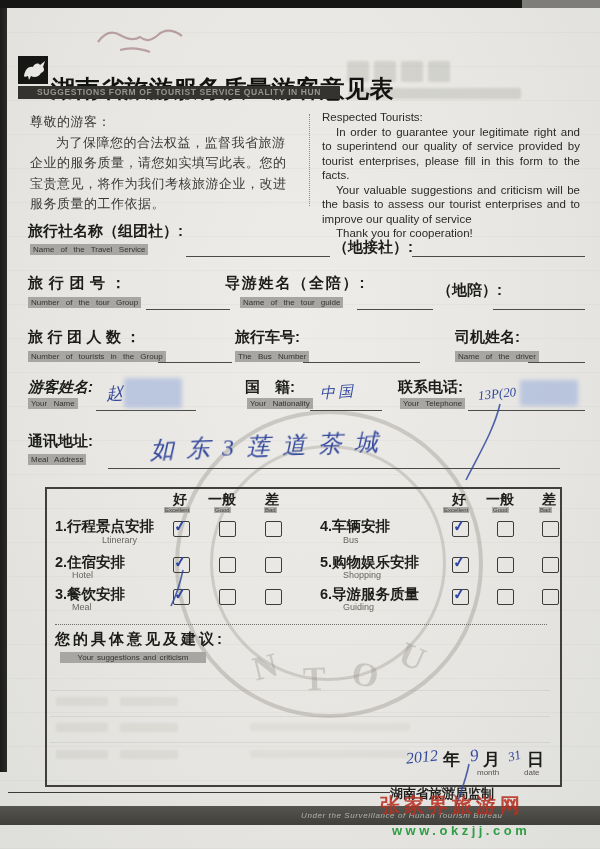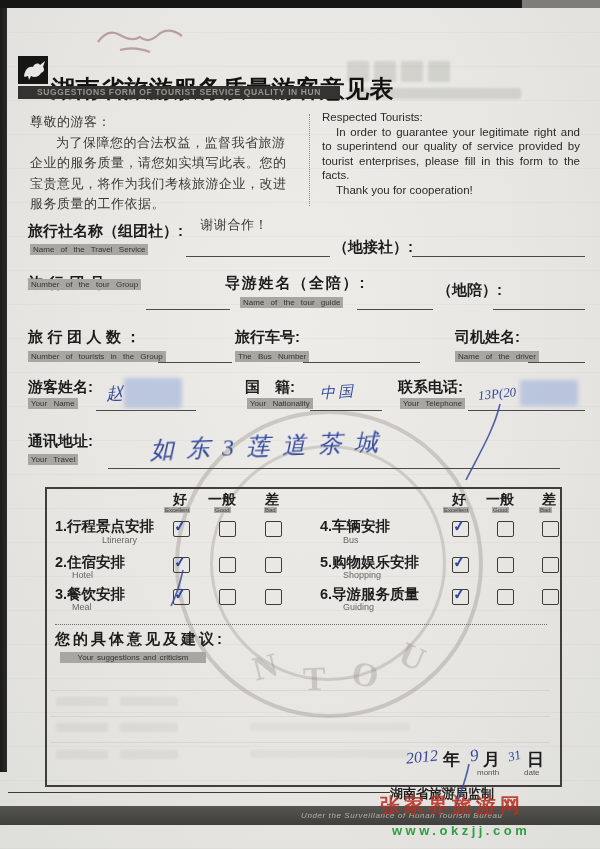--- a/index.html
+++ b/index.html
@@ -72,71 +72,71 @@
     <g stroke="#34499e" stroke-width="1.6" fill="none" opacity=".85">
       <path d="M500,404 C494,430 478,456 466,480"></path>
       <path d="M469,764 C466,780 460,794 456,806"></path>
       <path d="M183,570 C180,584 176,596 171,606"></path>
     </g>
   </svg>
 
   <div class="intro-zh">
     <div>尊敬的游客：</div>
     <p>为了保障您的合法权益，监督我省旅游企业的服务质量，请您如实填写此表。您的宝贵意见，将作为我们考核旅游企业，改进服务质量的工作依据。</p>
-    <div style="text-align:right;padding-right:30px;">谢谢合作！</div>
   </div>
   <div class="abs" style="left:309px;top:114px;height:92px;border-left:1.5px dotted #8a8984;z-index:2;"></div>
   <div class="intro-en">
     <div>Respected Tourists:</div>
     <p>In order to guarantee your legitimate right and to superintend our quality of service provided by tourist enterprises, please fill in this form to the facts.</p>
+    <p>Your valuable suggestions and criticism will be the basis to assess our tourist enterprises and to improve our quality of service</p>
     <p>Thank you for cooperation!</p>
   </div>
 
   <div class="flabel" style="left:28px;top:222px;">旅行社名称（组团社）:</div>
   <div class="chip" style="left:30px;top:244px;">Name of the Travel Service</div>
   <div class="uline" style="left:186px;top:256px;width:144px;"></div>
   <div class="flabel" style="left:333px;top:238px;">（地接社）:</div>
   <div class="uline" style="left:412px;top:256px;width:173px;"></div>
 
   <div class="flabel" style="left:28px;top:274px;letter-spacing:.38em;">旅行团号：</div>
-  <div class="chip" style="left:28px;top:279px;">Number of the tour Group</div>
+  <div class="chip" style="left:28px;top:297px;">Number of the tour Group</div>
   <div class="uline" style="left:146px;top:309px;width:84px;"></div>
   <div class="flabel" style="left:225px;top:274px;letter-spacing:.12em;">导游姓名（全陪）:</div>
   <div class="chip" style="left:240px;top:297px;">Name of the tour guide</div>
   <div class="uline" style="left:357px;top:309px;width:76px;"></div>
   <div class="flabel" style="left:437px;top:281px;">（地陪）:</div>
   <div class="uline" style="left:493px;top:309px;width:92px;"></div>
 
   <div class="flabel" style="left:28px;top:328px;letter-spacing:.3em;">旅行团人数：</div>
   <div class="chip" style="left:28px;top:351px;">Number of tourists in the Group</div>
   <div class="uline" style="left:158px;top:362px;width:74px;"></div>
   <div class="flabel" style="left:235px;top:328px;">旅行车号:</div>
   <div class="chip" style="left:235px;top:351px;">The Bus Number</div>
   <div class="uline" style="left:303px;top:362px;width:117px;"></div>
   <div class="flabel" style="left:455px;top:328px;">司机姓名:</div>
   <div class="chip" style="left:455px;top:351px;">Name of the driver</div>
   <div class="uline" style="left:528px;top:362px;width:57px;"></div>
 
-  <div class="flabel" style="left:28px;top:378px;">游客姓名:</div>
+  <div class="flabel" style="left:28px;top:378px;font-style:italic;">游客姓名:</div>
   <div class="chip" style="left:28px;top:398px;">Your Name</div>
   <div class="uline" style="left:96px;top:410px;width:100px;"></div>
   <div class="hw" style="left:106px;top:382px;font-size:17px;transform:rotate(-5deg);">赵</div>
   <div class="blurbox" style="left:124px;top:378px;width:58px;height:30px;"></div>
   <div class="flabel" style="left:245px;top:378px;">国　籍:</div>
   <div class="chip" style="left:247px;top:398px;">Your Nationality</div>
   <div class="uline" style="left:310px;top:410px;width:72px;"></div>
   <div class="hw" style="left:320px;top:383px;font-size:15px;transform:rotate(-4deg);letter-spacing:3px;">中国</div>
   <div class="flabel" style="left:398px;top:378px;">联系电话:</div>
   <div class="chip" style="left:400px;top:398px;">Your Telephone</div>
   <div class="uline" style="left:468px;top:410px;width:117px;"></div>
   <div class="hw" style="left:478px;top:386px;font-size:13px;transform:rotate(-6deg);">13P(20</div>
   <div class="blurbox" style="left:520px;top:380px;width:58px;height:26px;"></div>
 
   <div class="flabel" style="left:28px;top:432px;">通讯地址:</div>
-  <div class="chip" style="left:28px;top:454px;">Your Travel</div>
+  <div class="chip" style="left:28px;top:454px;">Meal Address</div>
   <div class="uline" style="left:108px;top:468px;width:452px;"></div>
   <div class="hw" style="left:150px;top:430px;font-size:24px;letter-spacing:12px;transform:rotate(-2deg);filter:blur(.3px);">如东3莲道茶城</div>
 
   <div class="abs" style="left:45px;top:487px;width:513px;height:296px;border:2px solid #403f3b;z-index:2;"></div>
 
   <div class="rhead" style="left:173px;top:491px;">好</div>
   <div class="rhead-en" style="left:164px;top:507px;">Excellent</div>
   <div class="rhead" style="left:208px;top:491px;">一般</div>
   <div class="rhead-en" style="left:214px;top:507px;">Good</div>
   <div class="rhead" style="left:265px;top:491px;">差</div>

